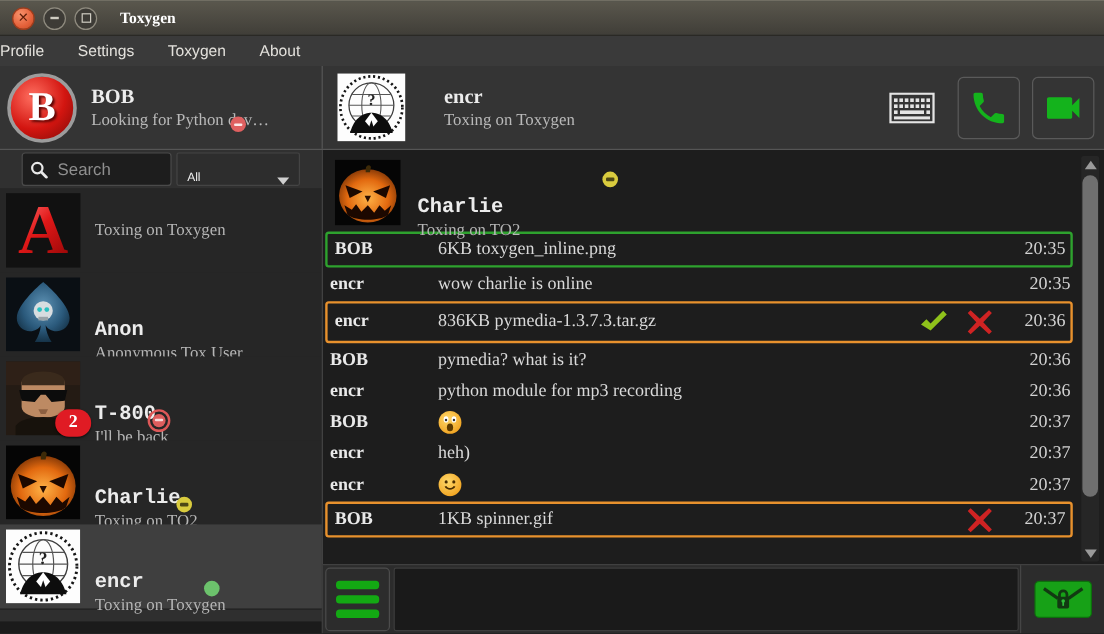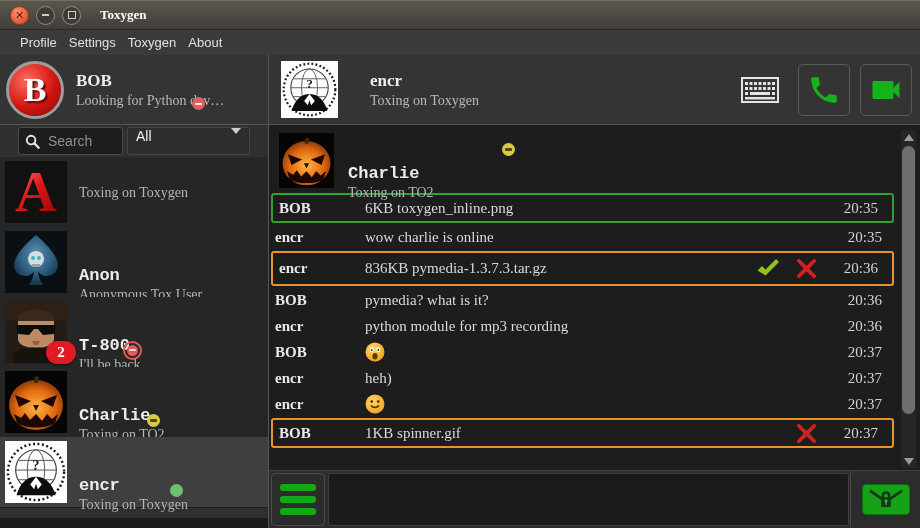--- a/index.html
+++ b/index.html
@@ -11,21 +11,21 @@
             background:linear-gradient(#5a574d,#403e38);border-top:1px solid #716e63;border-bottom:1px solid #2a2925;}
   .tb-btn{width:17px;height:17px;border-radius:50%;display:flex;align-items:center;justify-content:center;
           font-size:11px;line-height:1;cursor:default;}
   .tb-close{background:radial-gradient(circle at 35% 30%,#f8926c,#e4613a 60%,#c44a22);border:1px solid #9e3c1c;color:#5d1d08;font-weight:bold;}
   .tb-plain{background:#3d3b36;border:1px solid #8f8b7f;color:#cfccc2;}
   .tb-max-glyph{width:6px;height:6px;border:1.5px solid #cfccc2;display:block;}
   .tb-min-glyph{width:7px;height:2px;background:#cfccc2;display:block;}
   .tb-title{margin-left:12px;font-weight:bold;font-size:13px;color:#fff;font-family:Liberation Serif, serif;}
 
   
-  .menubar{height:25px;background:#3a3a3a;display:flex;align-items:center;padding-left:20px;gap:12px;}
+  .menubar{height:25px;background:#3a3a3a;display:flex;align-items:center;padding-left:0;gap:28px;}
   .menu-item{font-size:13px;color:#e3e1dc;}
 
   
   .header-row{height:69px;display:flex;border-bottom:1px solid #555;background:#343434;}
   .self-card{width:269px;border-right:1px solid #565656;display:flex;align-items:center;padding:4px 6px;box-sizing:border-box;position:relative;}
   .peer-card{flex:1;display:flex;align-items:center;padding:4px 8px 4px 12px;box-sizing:border-box;gap:10px;}
   .hdr-texts{margin-left:12px;min-width:0;}
   .hdr-name{font-family:"Liberation Serif","DejaVu Serif",serif;font-weight:bold;font-size:17px;color:#ececec;}
   .hdr-status{font-family:"Liberation Serif","DejaVu Serif",serif;font-size:14px;color:#b9b9b9;margin-top:2px;
               white-space:nowrap;overflow:hidden;text-overflow:ellipsis;max-width:160px;}
@@ -48,22 +48,22 @@
                  -webkit-background-clip:text;background-clip:text;color:transparent;}
 
   
   .main{display:flex;height:403px;}
   .sidebar{width:269px;border-right:1px solid #565656;background:#262626;display:flex;flex-direction:column;box-sizing:border-box;}
   .search-row{height:32px;background:#303030;display:flex;align-items:stretch;gap:4px;padding:2px 18px;box-sizing:border-box;}
   .search-box{flex:1;display:flex;align-items:center;background:#1d1d1d;border:1px solid #4a4a4a;border-radius:3px;padding:0 6px;gap:6px;min-width:0;}
   .search-box input{flex:1;background:transparent;border:none;outline:none;color:#ddd;font-size:14px;min-width:0;
                     font-family:"Liberation Sans","DejaVu Sans",sans-serif;}
   .search-box input::placeholder{color:#8f8f8f;}
-  .filter{width:123px;background:#2d2d2d;border:1px solid #444;border-radius:2px;display:flex;align-items:flex-start;
-          padding:0 8px;box-sizing:border-box;color:#f0f0f0;font-size:14px;}
+  .filter{width:103px;background:#2d2d2d;border:1px solid #444;border-radius:2px;display:flex;align-items:flex-end;
+          padding:0 8px;box-sizing:border-box;color:#f0f0f0;font-size:10px;}
   .filter .caret{margin-left:auto;width:0;height:0;border-left:5px solid transparent;border-right:5px solid transparent;border-top:6px solid #cfcfcf;}
 
   .contact-list{flex:1;display:flex;flex-direction:column;}
   .contact{height:70px;display:flex;align-items:center;padding:0 6px 0 5px;box-sizing:border-box;position:relative;background:#262626;}
   .contact.selected{background:#3f3f3f;}
   .c-texts{margin-left:12px;min-width:0;}
   .c-name{font-family:Liberation Mono, monospace;font-weight:bold;font-size:17px;color:#ececec;margin-top:44px;}
   .c-status{font-family:"Liberation Serif","DejaVu Serif",serif;font-size:14px;color:#b5b5b5;margin-top:2px;white-space:nowrap;}
   .c-right{position:absolute;right:18px;top:18px;}
   .badge{position:absolute;left:46px;top:44px;min-width:22px;height:23px;padding:0 4px;background:#e01b24;border-radius:12px;
@@ -89,21 +89,21 @@
   .msg-scroll{padding-right:24px;}
 
   .peer-row{height:58px;display:flex;align-items:center;padding-left:10px;position:relative;margin-bottom:4px;}
   .peer-row .avatar{width:55px;height:55px;}
   .peer-row .c-texts{margin-left:14px;}
   .peer-row .away-pos{position:absolute;left:233px;top:12px;}
 
   .msg-row{display:flex;align-items:center;min-height:26px;font-family:"Liberation Serif","DejaVu Serif",serif;font-size:15px;}
   .msg-row .sender{flex:none;width:96px;padding-left:6px;font-weight:bold;color:#e9e9e9;box-sizing:border-box;}
   .msg-row .text{flex:1;color:#dadada;display:flex;align-items:center;}
-  .msg-row .time{flex:none;width:50px;text-align:right;color:#d2d2d2;padding-right:14px;}
+  .msg-row .time{flex:none;width:50px;text-align:right;color:#d2d2d2;padding-right:4px;}
   .msg-file{border:2px solid;border-radius:3px;margin:1px 2px;min-height:26px;}
   .msg-file .sender{width:92px;}
   .msg-file .file-label{flex:1;text-align:left;color:#dadada;}
   .msg-file.finished{border-color:#2ea22e;}
   .msg-file.pending{border-color:#e8912d;min-height:31px;}
   .msg-file.cancelled{border-color:#e8912d;}
   .actions{display:flex;align-items:center;gap:14px;margin-right:10px;}
 
   
   .vscroll{position:absolute;top:5px;bottom:2px;right:4px;width:15px;background:#262626;border-radius:2px;}

